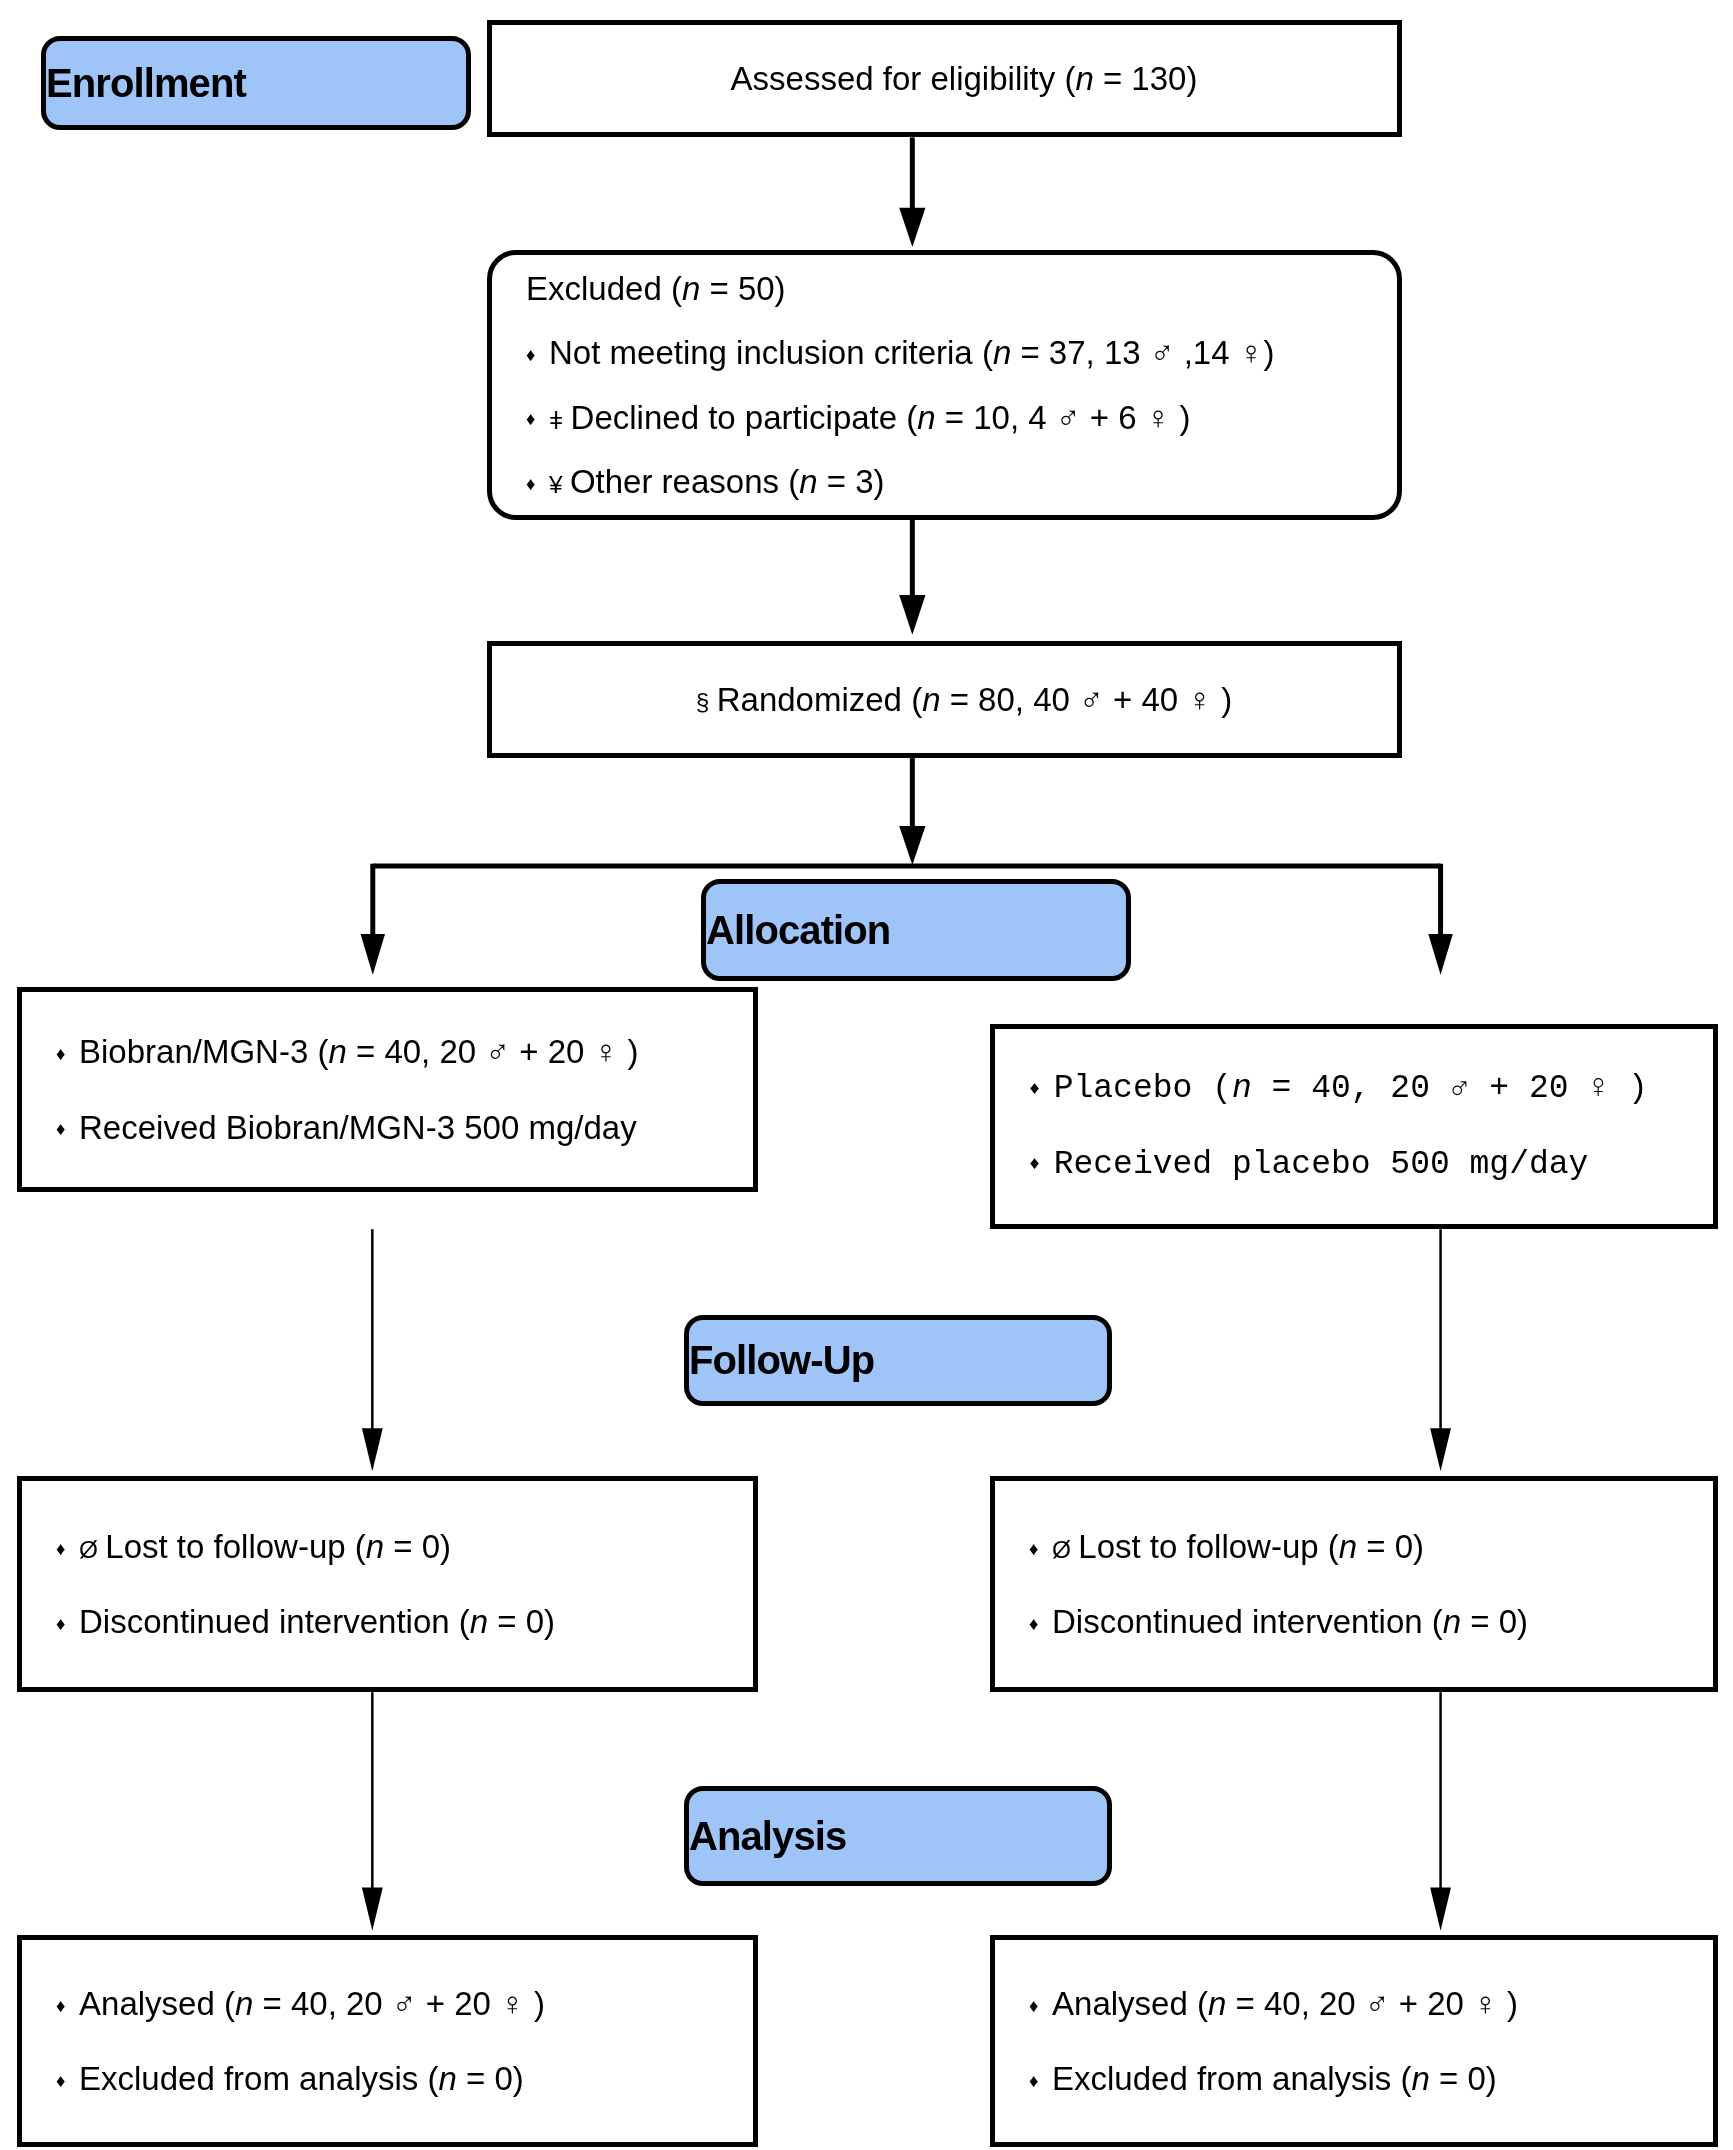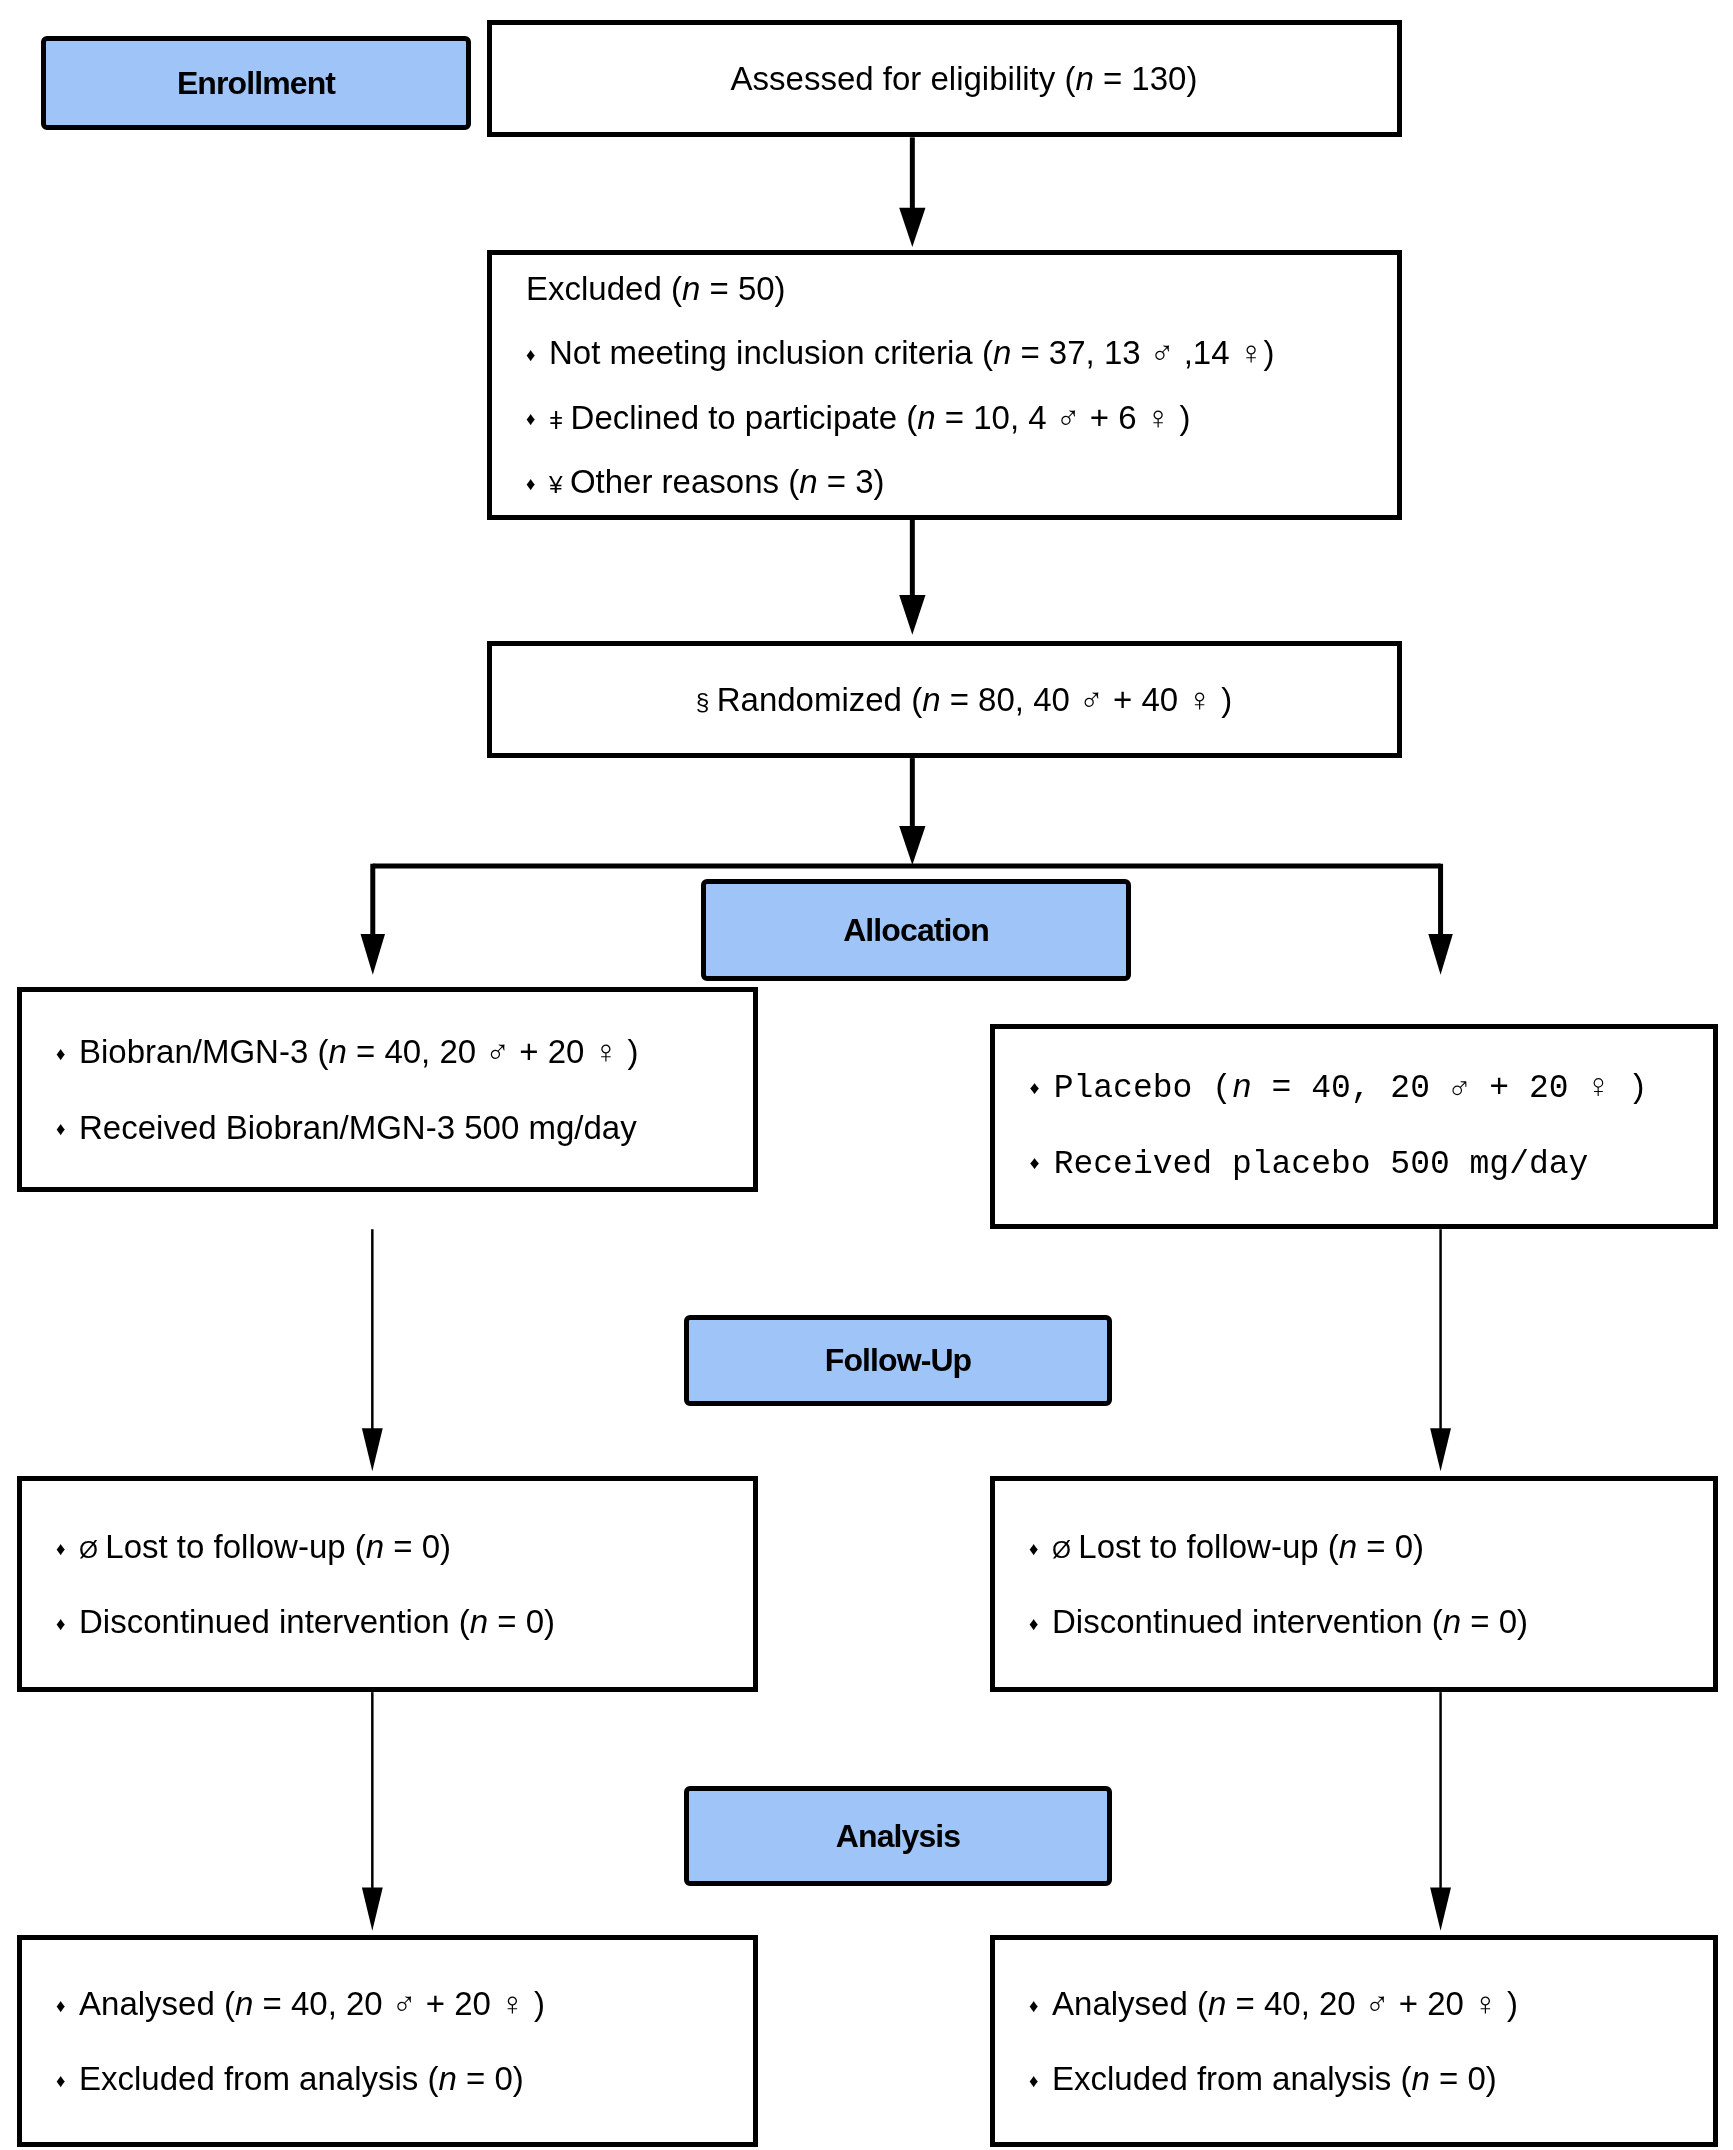--- a/index.html
+++ b/index.html
@@ -18,44 +18,44 @@
     overflow:hidden;
   }
   svg.arrows{position:absolute;left:0;top:0;pointer-events:none;}
   svg.arrows line{stroke:var(--line-color);}
   svg.arrows polygon{fill:var(--line-color);stroke:none;}
 
   .stage{
     position:absolute;box-sizing:border-box;
     background:var(--stage-fill);
     border:5.9px solid var(--line-color);
-    border-radius:6px;
-    display:flex;align-items:center;justify-content:center;
-    font-size:32px;font-weight:bold;letter-spacing:-0.9px;
+    border-radius:19px;
+    display:flex;align-items:center;
+    font-size:40px;font-weight:bold;letter-spacing:-0.9px;
   }
   .node{
     position:absolute;box-sizing:border-box;
     background:var(--page-bg);
     border:5px solid var(--line-color);
     font-size:33px;line-height:1.25;padding-left:39px;
   }
   .node.center{display:flex;align-items:center;justify-content:center;text-align:center;}
   .node.list{display:flex;flex-direction:column;justify-content:center;padding:9px 23px 9px 34px;}
   .node.gap-sm{gap:23px;}
   .node.gap-lg{gap:34px;}
   .line{white-space:nowrap;}
 
   .blt{font-size:56%;vertical-align:14%;margin-right:13.6px;}
   .sup{font-size:74%;vertical-align:58%;margin-right:7.3px;line-height:0;display:inline-block;}
   .it{font-style:italic;}
 
   
   #enrollment {left:41px;   top:36px;   width:430px;  height:94px;}
   #assessed   {left:487px; top:20.4px;   width:915px; height:117px;}
-  #excluded   {left:487px; top:250px;  width:915px; height:270px;}
+  #excluded   {left:487px; top:250px;  width:915px; height:270px;border-radius:29px;}
   #randomized {left:487px; top:641px; width:915px; height:117px;}
   #alloc-label{left:701px; top:879px; width:430px;  height:102px;}
   #biobran    {left:17px;   top:987px; width:741px; height:205px;}
   #placebo    {left:990px; top:1024px; width:728px; height:205px;font-family:Liberation Mono, monospace;}
   #fu-label   {left:684px; top:1315px; width:428px;  height:91px;}
   #fu-left    {left:17px;   top:1476px; width:741px; height:216px;}
   #fu-right   {left:990px; top:1476px; width:728px; height:216px;}
   #an-label   {left:684px; top:1786px; width:428px;  height:100px;}
   #an-left    {left:17px;   top:1935px; width:741px; height:212px;}
   #an-right   {left:990px; top:1935px; width:728px; height:212px;}

